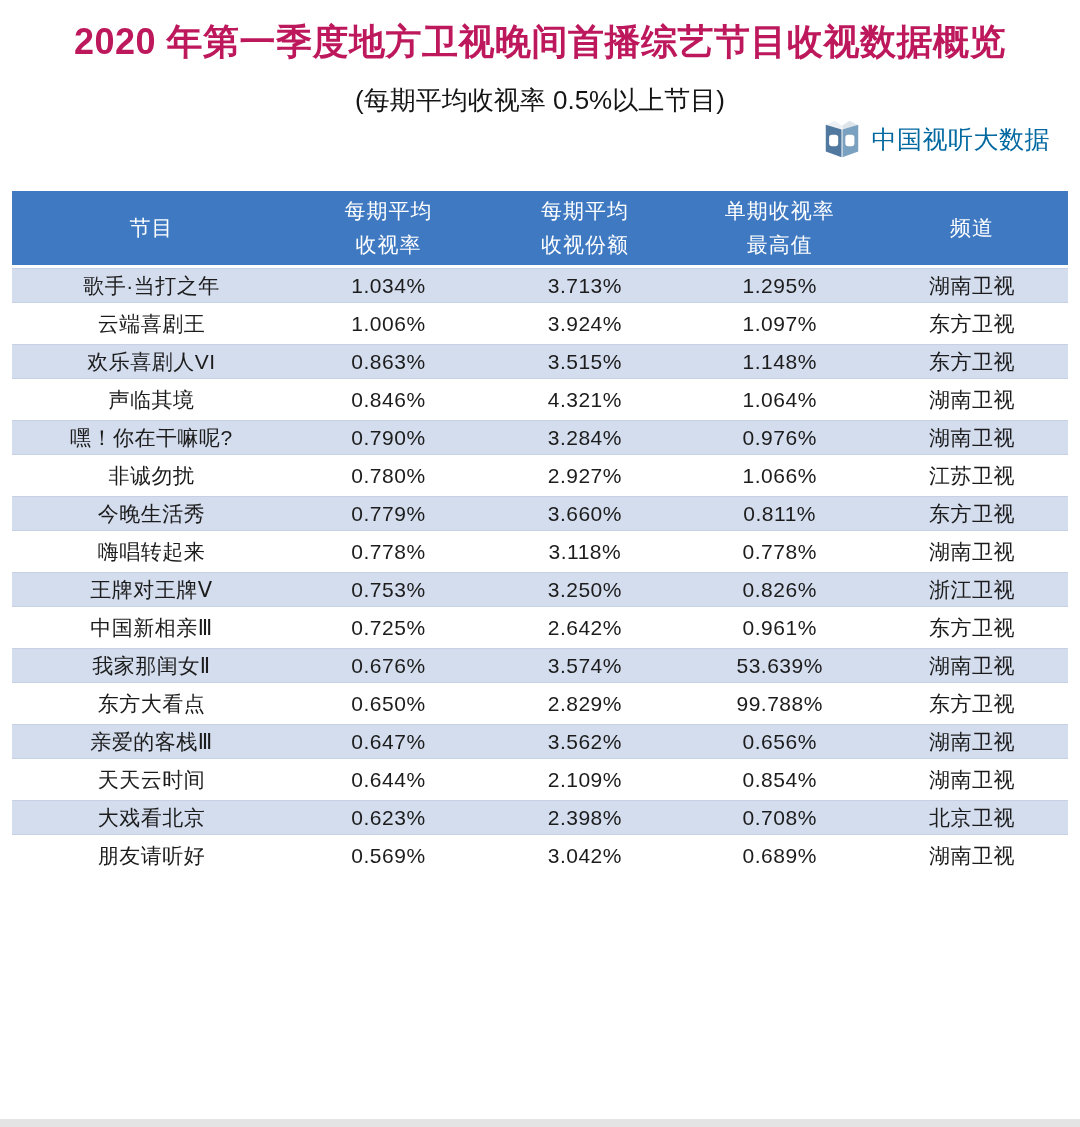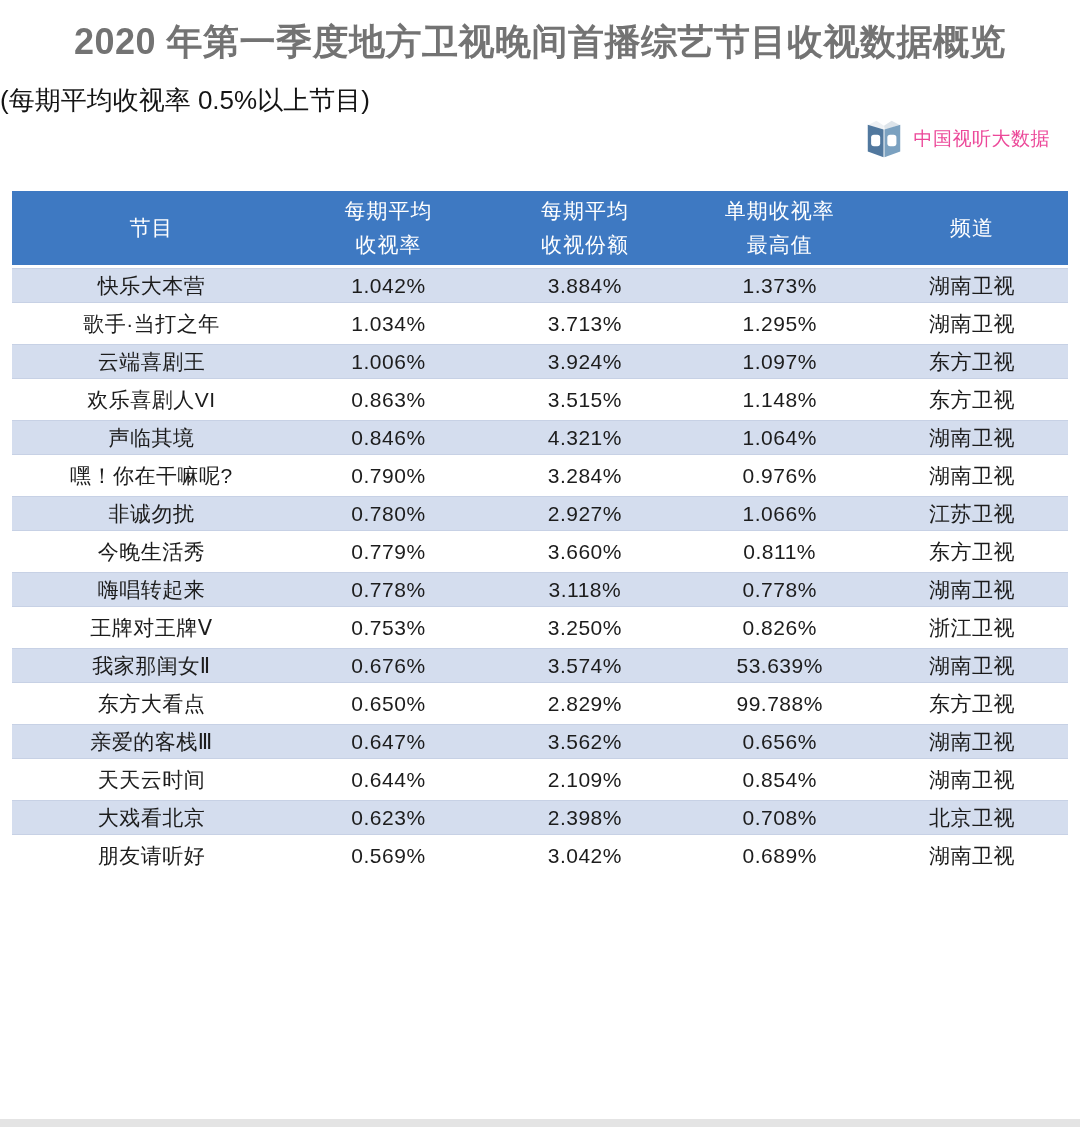--- a/index.html
+++ b/index.html
@@ -10,42 +10,43 @@
     position: relative;
     overflow: hidden;
     font-family: "Liberation Sans", "DejaVu Sans", sans-serif;
     color: #1c1c1c;
   }
   .page-title {
     padding-top: 20px;
     text-align: center;
     font-size: 36px;
     font-weight: 700;
-    color: #737373;
+    color: #be185d;
     letter-spacing: 0.5px;
     line-height: 1.2;
   }
   .page-subtitle {
     margin-top: 20px;
+    text-align: center;
     font-size: 26px;
     font-weight: 400;
     color: #141414;
   }
   .brand {
     position: absolute;
     top: 118px;
     right: 30px;
     display: flex;
     align-items: center;
     gap: 9px;
   }
   .brand-icon { width: 42px; height: 42px; display: block; }
   .brand-text {
-    font-size: 19px;
-    color: #ec4899;
+    font-size: 25px;
+    color: #0369a1;
     letter-spacing: 0.5px;
   }
   table.ratings {
     width: 1056px;
     margin: 70px 12px 0 12px;
     border-collapse: separate;
     border-spacing: 0 3px;
     table-layout: fixed;
   }
   col.c-program { width: 26.4%; }
@@ -132,27 +133,20 @@
         <span class="hl">单期收视率</span>
           <span class="hl">最高值</span>
       </th>
       <th>
         <span class="hl">频道</span>
       </th>
     </tr>
   </thead>
   <tbody>
       <tr>
-        <td>快乐大本营</td>
-        <td>1.042%</td>
-        <td>3.884%</td>
-        <td>1.373%</td>
-        <td>湖南卫视</td>
-      </tr>
-      <tr>
         <td>歌手·当打之年</td>
         <td>1.034%</td>
         <td>3.713%</td>
         <td>1.295%</td>
         <td>湖南卫视</td>
       </tr>
       <tr>
         <td>云端喜剧王</td>
         <td>1.006%</td>
         <td>3.924%</td>
@@ -202,20 +196,27 @@
         <td>湖南卫视</td>
       </tr>
       <tr>
         <td>王牌对王牌Ⅴ</td>
         <td>0.753%</td>
         <td>3.250%</td>
         <td>0.826%</td>
         <td>浙江卫视</td>
       </tr>
       <tr>
+        <td>中国新相亲Ⅲ</td>
+        <td>0.725%</td>
+        <td>2.642%</td>
+        <td>0.961%</td>
+        <td>东方卫视</td>
+      </tr>
+      <tr>
         <td>我家那闺女Ⅱ</td>
         <td>0.676%</td>
         <td>3.574%</td>
         <td>53.639%</td>
         <td>湖南卫视</td>
       </tr>
       <tr>
         <td>东方大看点</td>
         <td>0.650%</td>
         <td>2.829%</td>

